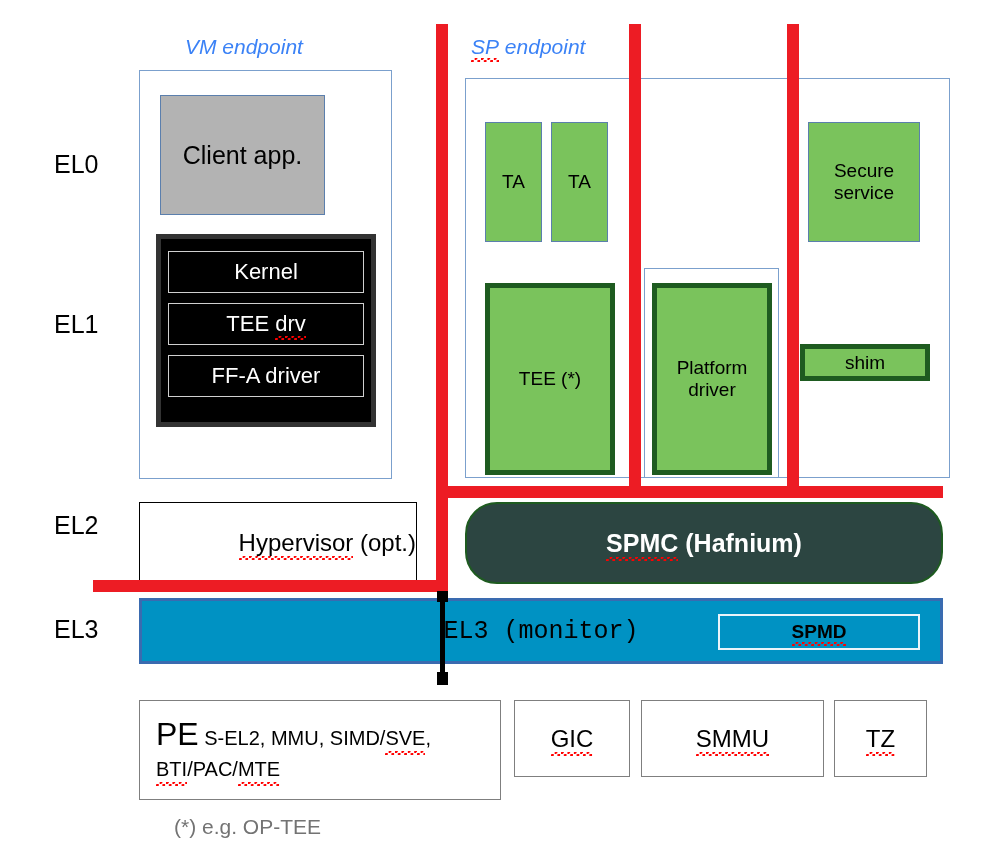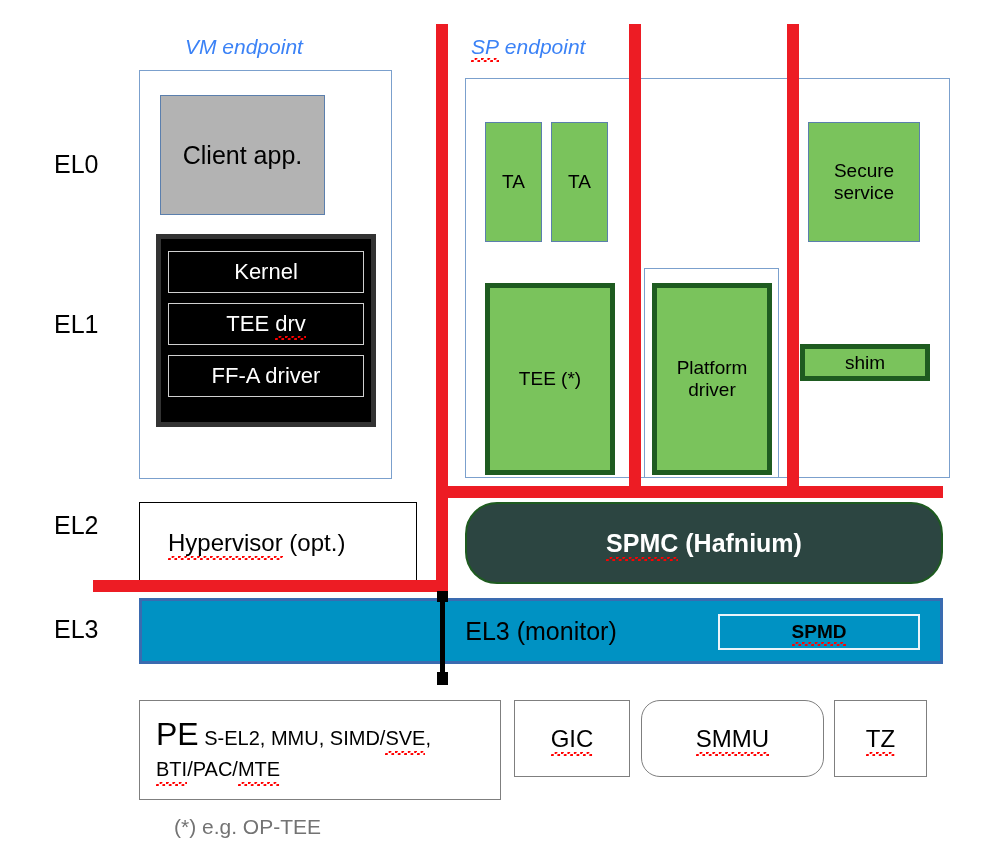--- a/index.html
+++ b/index.html
@@ -91,23 +91,22 @@
     height: 42px;
     border: 1px solid #d0d0d0;
     background: #000000;
     color: #ffffff;
     display: flex; align-items: center; justify-content: center;
     font-size: 22px;
   }
   .box-plain {
     border: 1px solid #000000;
     background: #ffffff;
-    display: flex; align-items: center; justify-content: flex-start;
+    display: flex; align-items: center; justify-content: flex-end;
     font-size: 24px;
-    padding-left: 28px;
   }
   .box-hw {
     border: 1px solid #7f7f7f;
     background: #ffffff;
   }
   .box-hw-center {
     display: flex; align-items: center; justify-content: center;
     font-size: 24px;
   }
   .box-spmc {
@@ -207,40 +206,40 @@
   </div>
 
   <div class="abs box-plain" style="left:139px; top:502px; width:278px; height:82px;">
     <span><span class="sq">Hypervisor</span> (opt.)</span>
   </div>
 
   <div class="abs box-spmc" style="left:465px; top:502px; width:478px; height:82px;border-radius:32px;">
     <span><span class="sq">SPMC</span> (Hafnium)</span>
   </div>
 
-  <div class="abs box-el3" style="left:139px; top:598px; width:804px; height:66px;">
+  <div class="abs box-el3" style="left:139px; top:598px; width:804px; height:66px;font-family:Liberation Mono, monospace;">
     <span>EL3 (monitor)</span>
   </div>
   <div class="abs box-spmd" style="left:718px; top:614px; width:202px; height:36px;">
     <span class="sq">SPMD</span>
   </div>
 
   <div class="abs box-hw" style="left:139px; top:700px; width:362px; height:100px;">
     <div class="pe-text">
       <span class="pe-big">PE</span>
       <span> S-EL2, MMU, SIMD/<span class="sq">SVE</span>,</span><br>
       <span><span class="sq">BTI</span>/PAC/<span class="sq">MTE</span></span>
     </div>
   </div>
 
   <div class="abs box-hw box-hw-center" style="left:514px; top:700px; width:116px; height:77px;">
     <span class="sq">GIC</span>
   </div>
 
-  <div class="abs box-hw box-hw-center" style="left:641px; top:700px; width:183px; height:77px;border-radius:19px;">
+  <div class="abs box-hw box-hw-center" style="left:641px; top:700px; width:183px; height:77px;">
     <span class="sq">SMMU</span>
   </div>
 
   <div class="abs box-hw box-hw-center" style="left:834px; top:700px; width:93px; height:77px;">
     <span class="sq">TZ</span>
   </div>
 
   <div class="abs footnote" style="left:174px; top:815px;">(*) e.g. OP-TEE</div>
 
   <div class="abs red" style="left:436px; top:24px; width:12px; height:568px;"></div>

